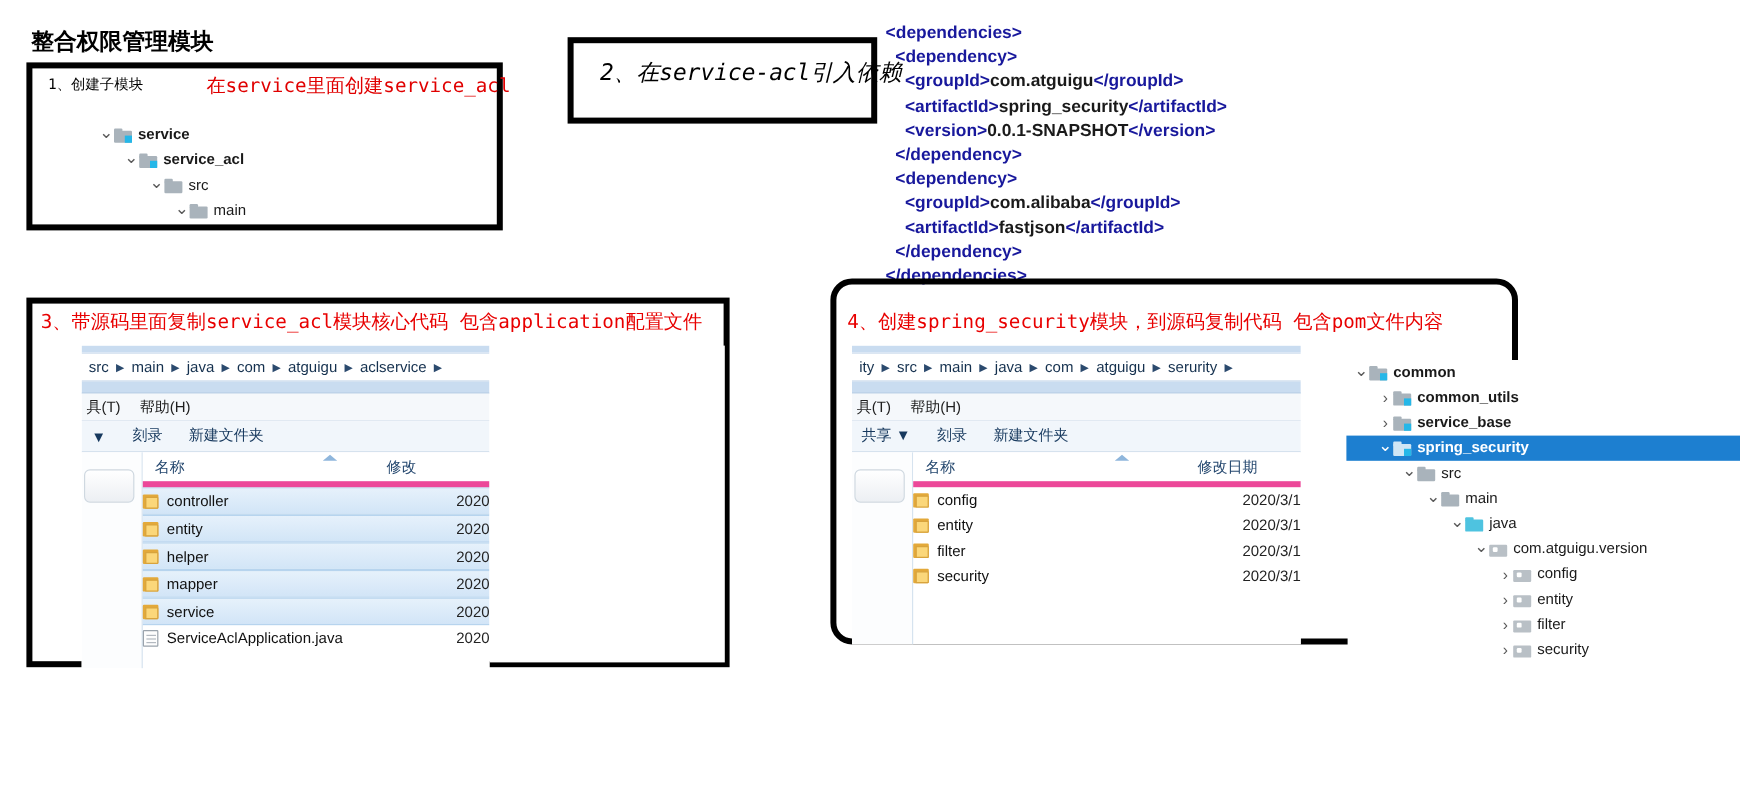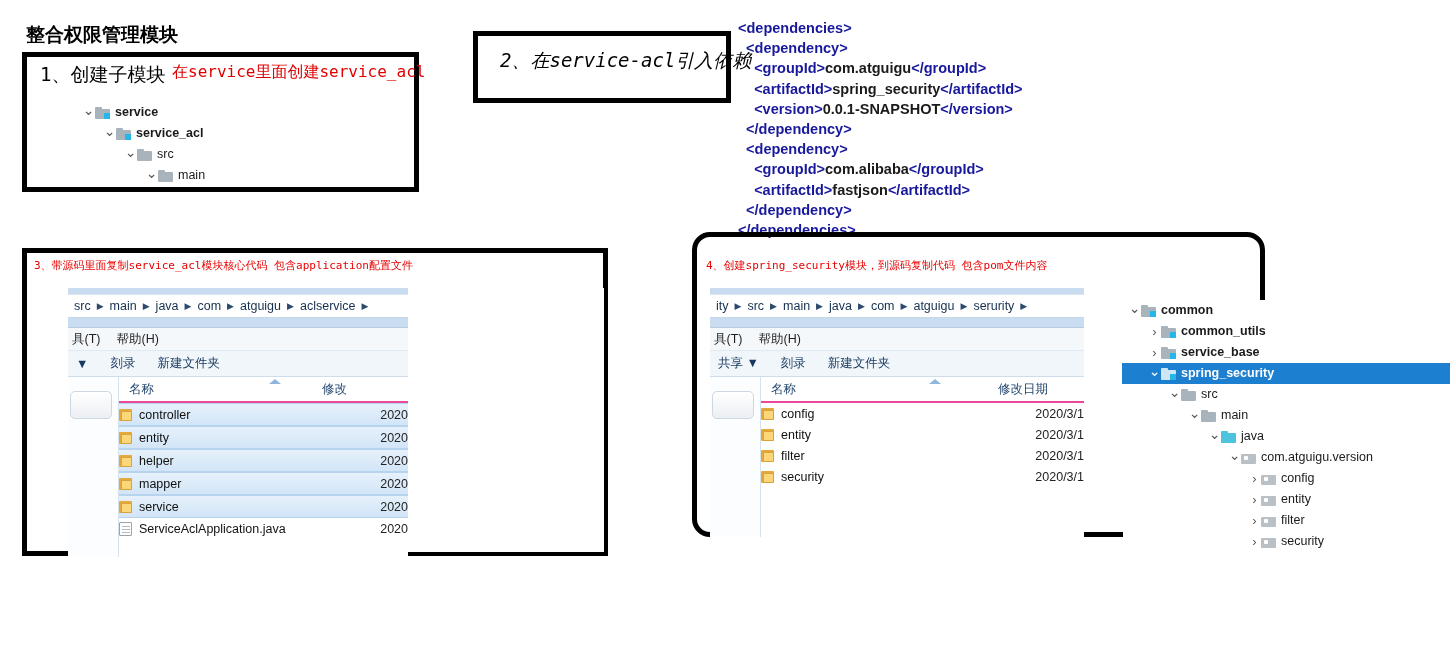--- a/index.html
+++ b/index.html
@@ -19,29 +19,29 @@
   
   .box{border:5px solid #000;background:#fff;box-sizing:border-box;}
   #box1{left:22px;top:52px;width:397px;height:140px;}
   #box2{left:473px;top:31px;width:258px;height:72px;}
   #box3{left:22px;top:248px;width:586px;height:308px;}
 
   .box-title{
     font-family:"DejaVu Sans Mono","Liberation Mono",monospace;
     font-size:15px;color:#000;white-space:nowrap;
   }
-  #box1-title{left:40px;top:62px;font-size:19px;}
+  #box1-title{left:40px;top:62px;font-size:12px;}
   #box1-note{
     left:172px;top:62px;color:#e00000;font-size:16px;
     font-family:"DejaVu Sans Mono","Liberation Mono",monospace;white-space:nowrap;
   }
   #box2-title{left:500px;top:48px;font-size:19px;font-style:italic;}
 
   .red-head{
-    color:#e80000;font-size:11px;white-space:nowrap;
+    color:#e80000;font-size:16px;white-space:nowrap;
     font-family:"DejaVu Sans Mono","Liberation Mono",monospace;
   }
   #box3-head{left:34px;top:258px;}
   #box4-head{left:706px;top:258px;}
 
   
   #box4-frame{
     left:692px;top:232px;width:573px;height:305px;
     border:5px solid #000;border-radius:18px;box-sizing:border-box;
     background:transparent;
@@ -110,21 +110,21 @@
     display:flex;align-items:center;gap:22px;padding-left:8px;color:#17395e;font-size:12.5px;
   }
   .exp-body{display:flex;background:#fff;}
   .exp-nav{width:50px;background:#fcfdfe;border-right:1px solid #d6e3ef;flex:0 0 auto;padding-top:10px;}
   .exp-nav .chip{
     margin:4px auto 0 2px;width:40px;height:26px;border:1px solid #cfd8e0;border-radius:5px;
     background:linear-gradient(#ffffff,#eceff3);
   }
   .exp-list{flex:1 1 auto;}
   .exp-colhead{
-    height:24px;border-bottom:2px solid #ec4899;display:flex;align-items:center;
+    height:24px;border-bottom:5px solid #ec4899;display:flex;align-items:center;
     color:#25486f;font-size:12.5px;position:relative;background:#fff;
   }
   .exp-colhead .c-name{padding-left:10px;flex:1 1 auto;}
   .exp-colhead .c-date{width:86px;flex:0 0 auto;}
   .exp-colhead .sortmark{
     position:absolute;left:52%;top:2px;width:0;height:0;
     border-left:6px solid transparent;border-right:6px solid transparent;border-bottom:5px solid #8fb6dc;
   }
   .exp-row{height:21px;display:flex;align-items:center;font-size:12.5px;color:#111;}
   .exp-row.selected{

